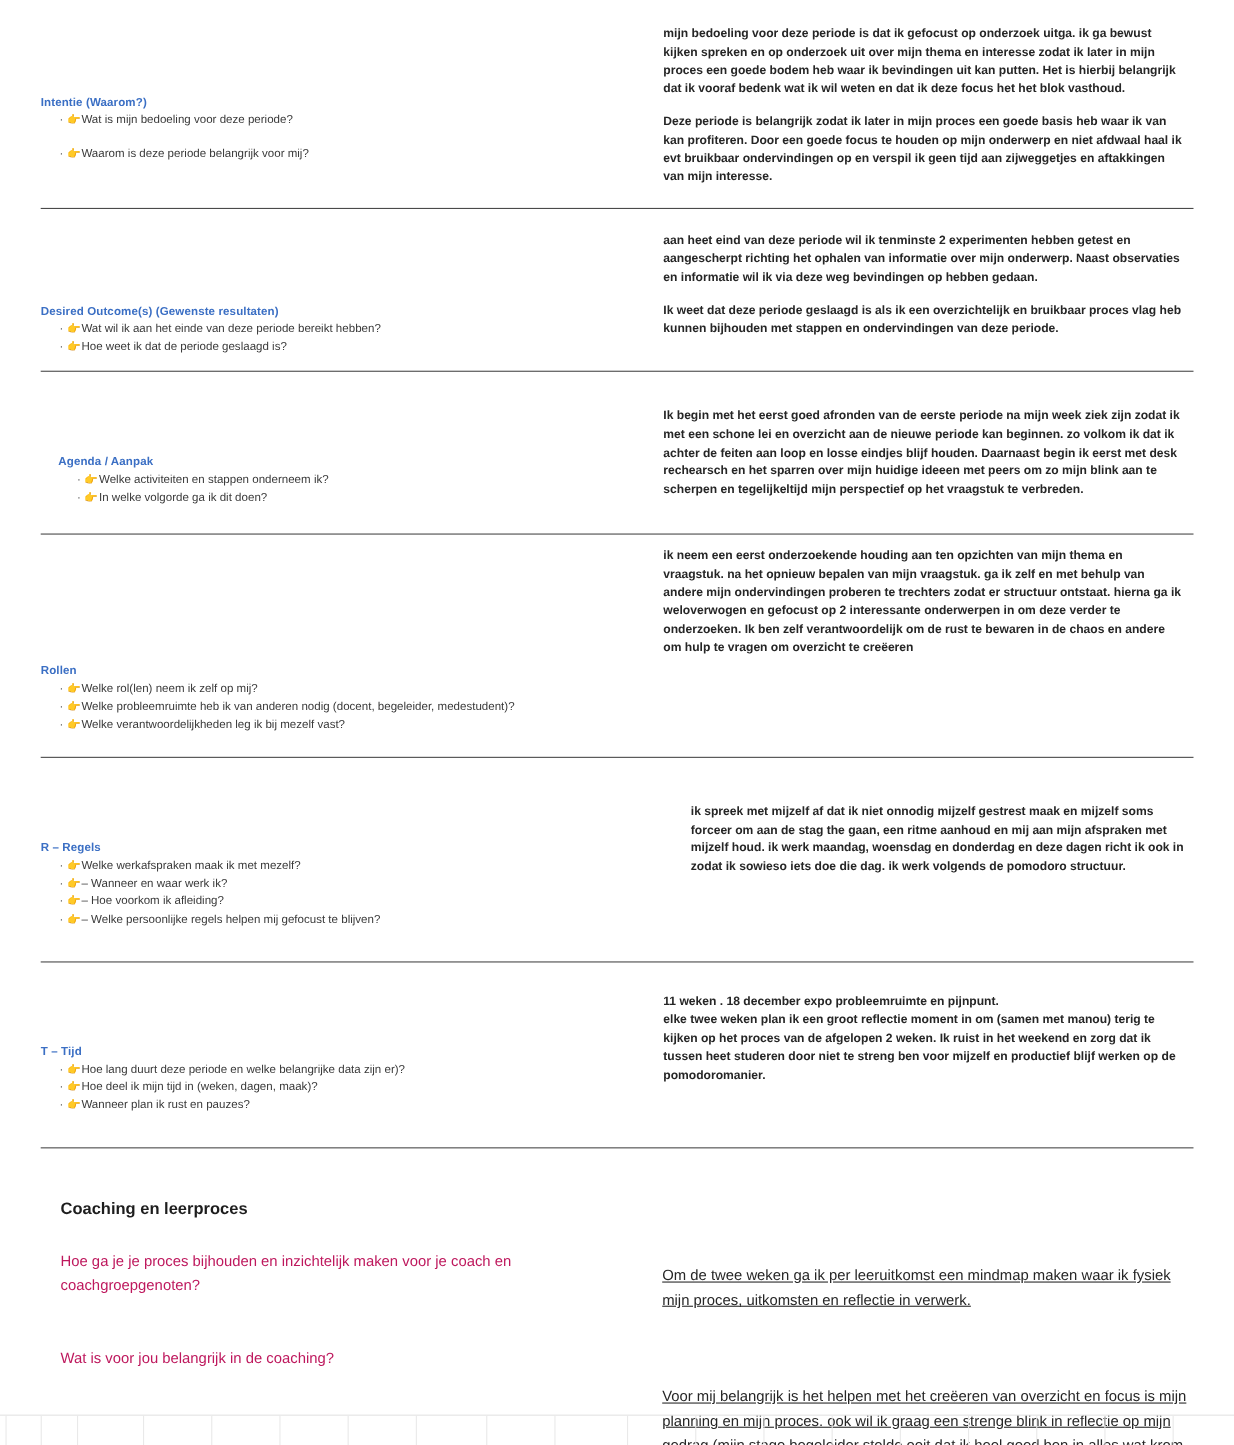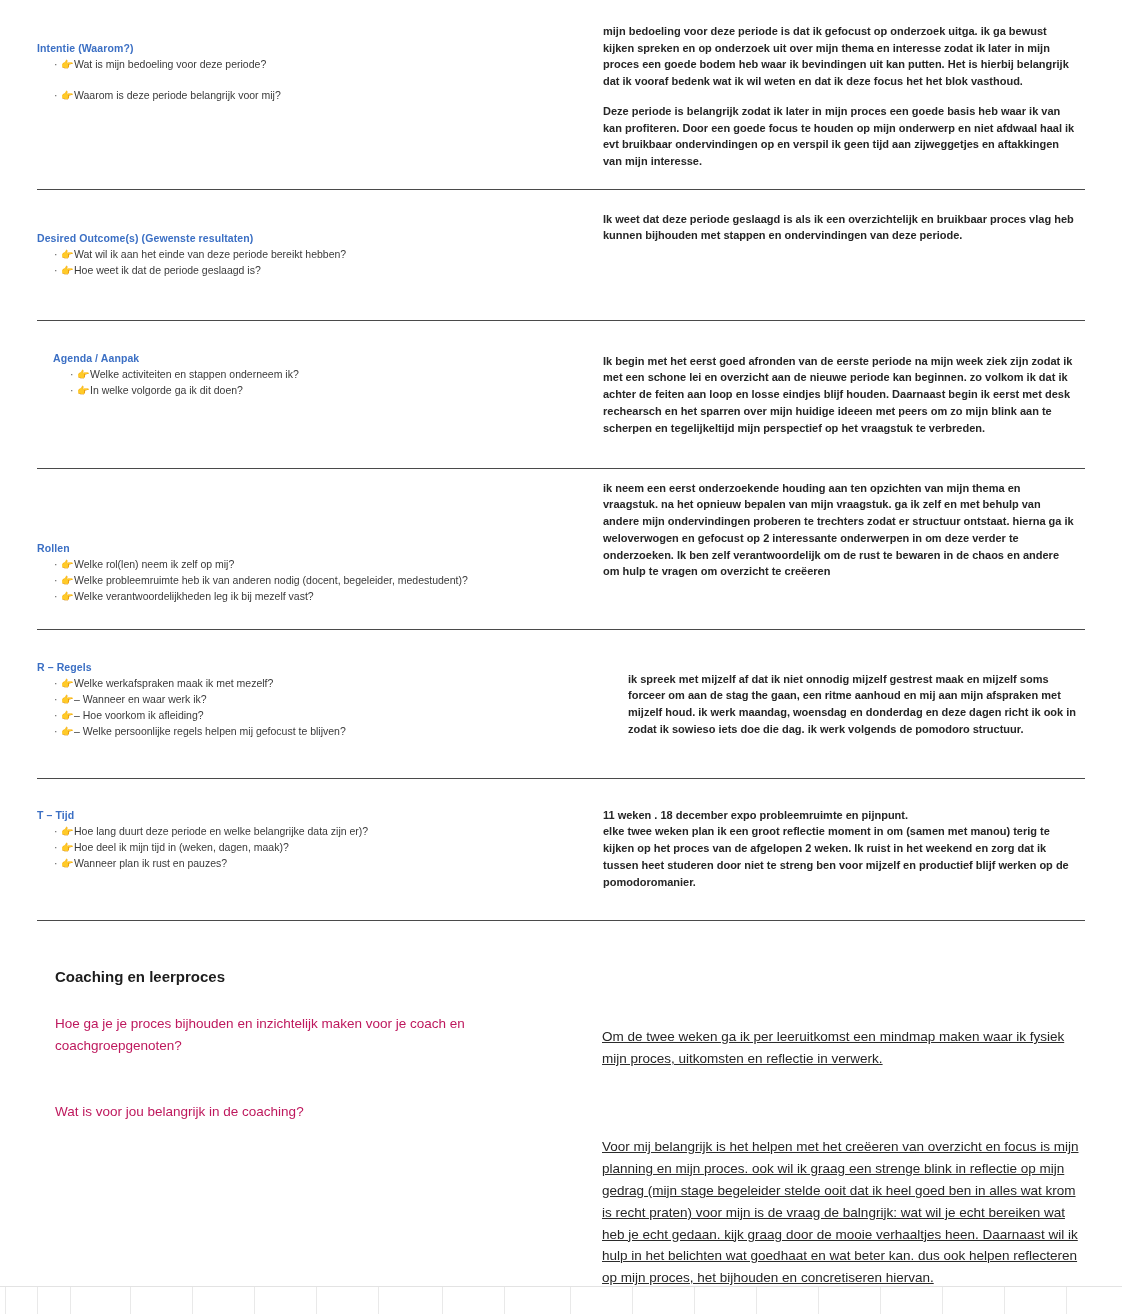--- a/index.html
+++ b/index.html
@@ -28,20 +28,21 @@
     display: flex;
     width: 1048px;
     margin: 0 auto;
     box-sizing: border-box;
   }
   .col-left {
     width: 565px;
     flex: 0 0 565px;
     box-sizing: border-box;
     padding-right: 14px;
+    margin-top: 45px;
   }
   .col-right {
     flex: 1 1 auto;
     box-sizing: border-box;
     padding-left: 1px;
   }
 
   .divider {
     width: 1048px;
     margin: 0 auto;
@@ -212,20 +213,21 @@
         </li>
         <li>
           <span class="bullet-dot">·</span>
           <span class="point-emoji">👉</span>
           <span>Hoe weet ik dat de periode geslaagd is?</span>
         </li>
       </ul>
     </div>
     <div class="col-right">
       <div class="answer-block" style="margin-top:-21px;">
+        <p class="answer">aan heet eind van deze periode wil ik tenminste 2 experimenten hebben getest en aangescherpt richting het ophalen van informatie over mijn onderwerp. Naast observaties en informatie wil ik via deze weg bevindingen op hebben gedaan.</p>
         <p class="answer">Ik weet dat deze periode geslaagd is als ik een overzichtelijk en bruikbaar proces vlag heb kunnen bijhouden met stappen en ondervindingen van deze periode.</p>
       </div>
     </div>
   </div>
 
   <div class="divider" style="margin-top:13px;"></div>
 
   <div class="section" style="padding-top:31px; min-height:124px;">
     <div class="col-left">
       <div class="prompt-heading indent-extra">Agenda / Aanpak</div>

